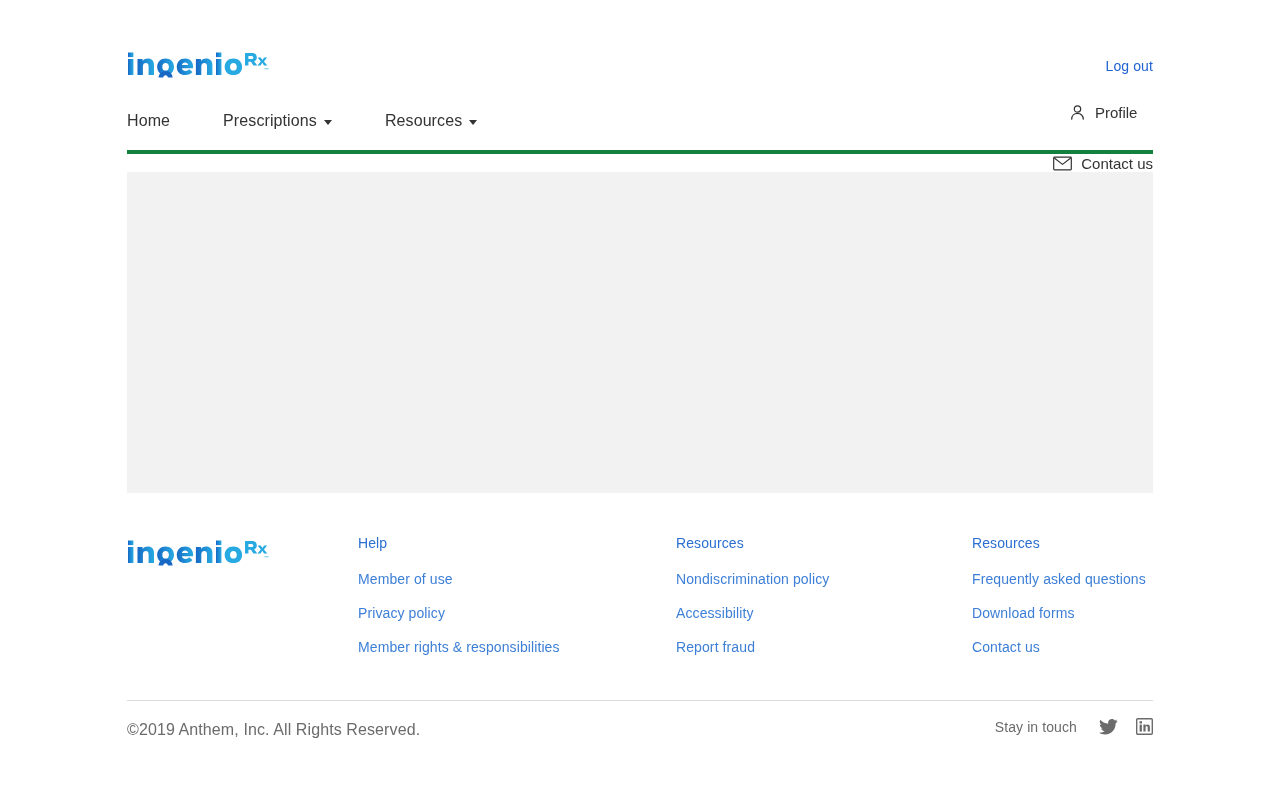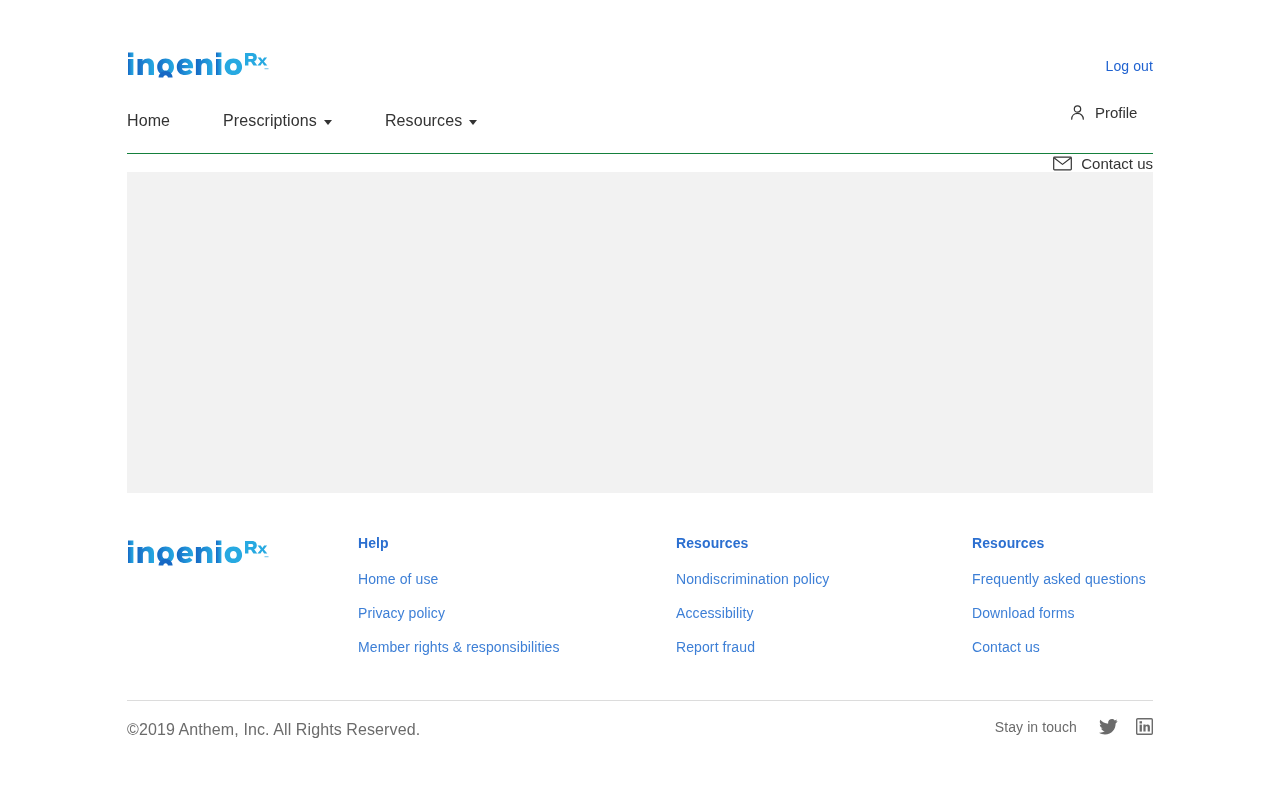--- a/index.html
+++ b/index.html
@@ -55,21 +55,21 @@
     cursor: pointer;
   }
 
   
   .mainnav {
     position: absolute;
     left: 127px;
     top: 104px;
     width: 1026px;
     height: 50px;
-    border-bottom: 1px solid #15803d;
+    border-bottom: 4px solid #15803d;
     text-align: center;
   }
   .nav-left {
     position: absolute;
     left: 0;
     top: 0;
     display: flex;
     align-items: center;
     height: 34px;
   }
@@ -140,21 +140,21 @@
     height: 165px;
   }
   .fcol { position: absolute; top: 0; }
   .fcol-logo  { left: 0; top: 5px; }
   .fcol-help  { left: 231px; }
   .fcol-comm  { left: 549px; }
   .fcol-res   { left: 845px; }
 
   .fhead {
     font-size: 14px;
-    font-weight: bold;
+    font-weight: normal;
     color: #2b6fd0;
     margin-bottom: 20px;
     letter-spacing: 0.1px;
     white-space: nowrap;
   }
   .flink {
     display: block;
     font-size: 14px;
     color: #3d7fd6;
     text-decoration: none;
@@ -360,21 +360,21 @@
             <path d="M130.6,5.4 L133.7,5.4 L135.4,8.1 L137.1,5.4 L140.1,5.4 L136.9,9.4
                      L140.3,13.6 L137.1,13.6 L135.3,10.8 L133.5,13.6 L130.4,13.6
                      L133.8,9.4 Z" fill="#27a9e1"></path>
             <rect x="137.5" y="16" width="4" height="1.3" fill="#8fd0ef"></rect>
           </svg>
         </a>
       </div>
 
       <div class="fcol fcol-help">
         <div class="fhead">Help</div>
-        <a class="flink" href="#">Home of use</a>
+        <a class="flink" href="#">Member of use</a>
         <a class="flink" href="#">Privacy policy</a>
         <a class="flink" href="#">Member rights &amp; responsibilities</a>
       </div>
 
       <div class="fcol fcol-comm">
         <div class="fhead">Resources</div>
         <a class="flink" href="#">Nondiscrimination policy</a>
         <a class="flink" href="#">Accessibility</a>
         <a class="flink" href="#">Report fraud</a>
       </div>

